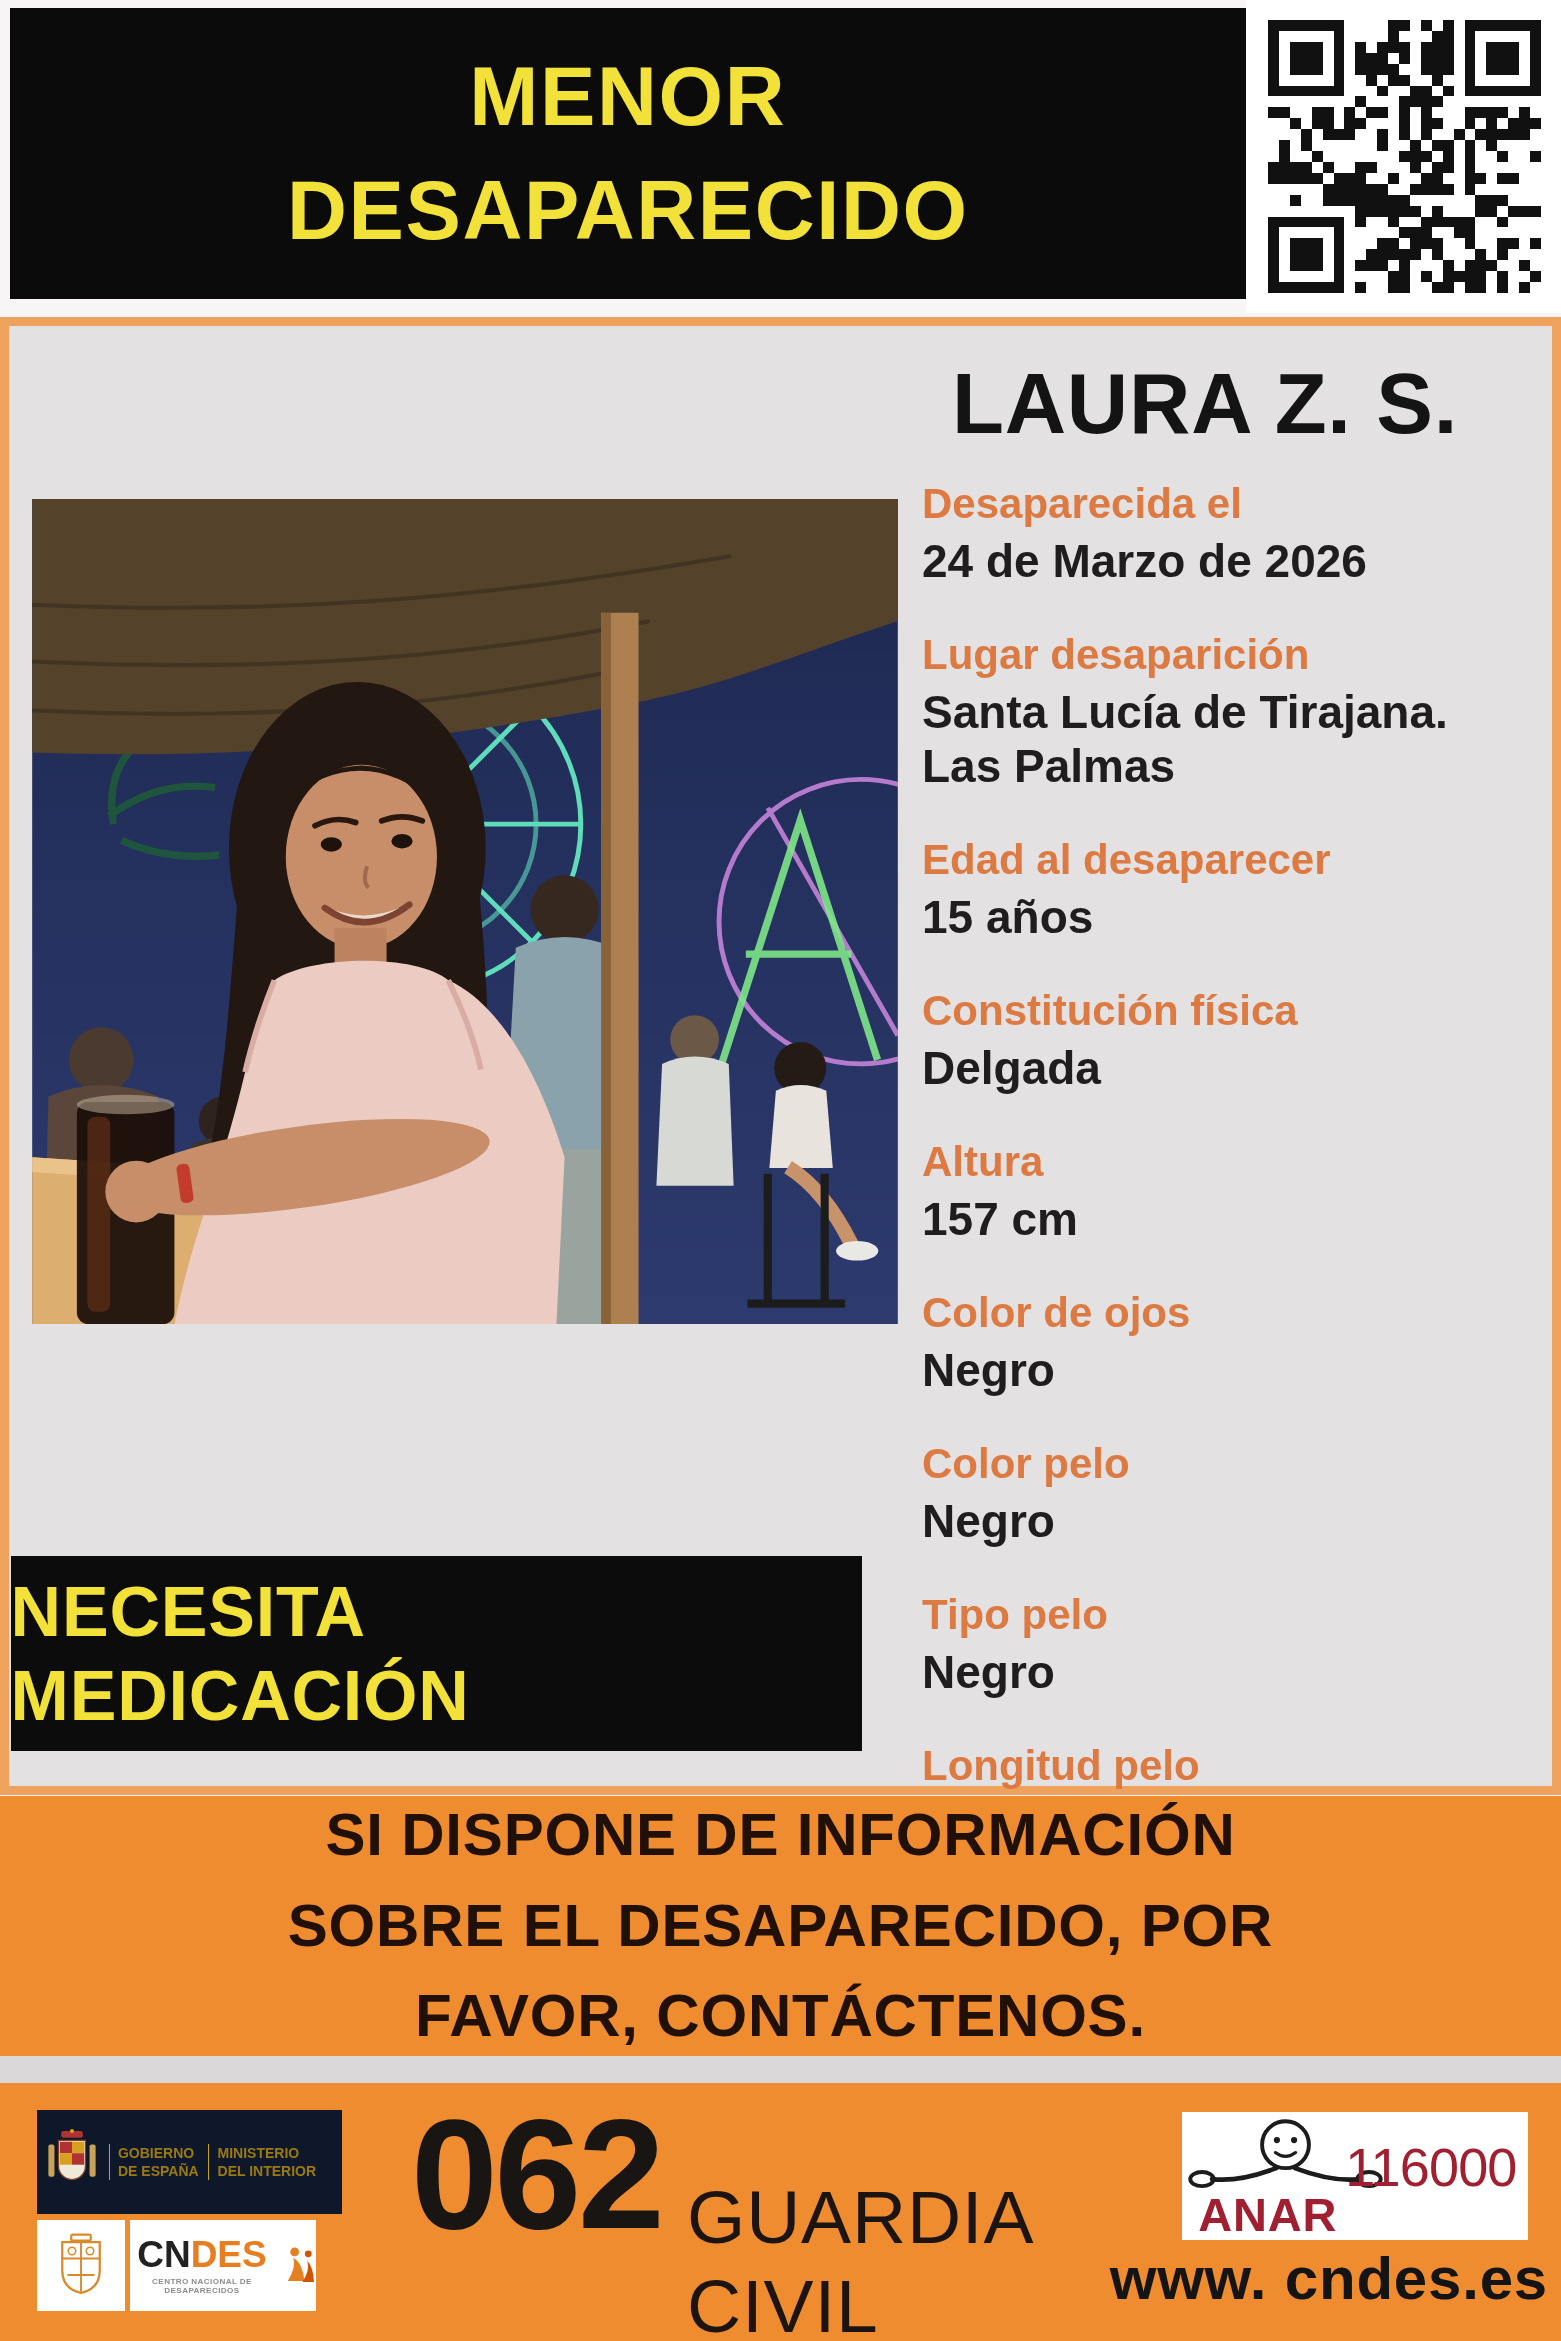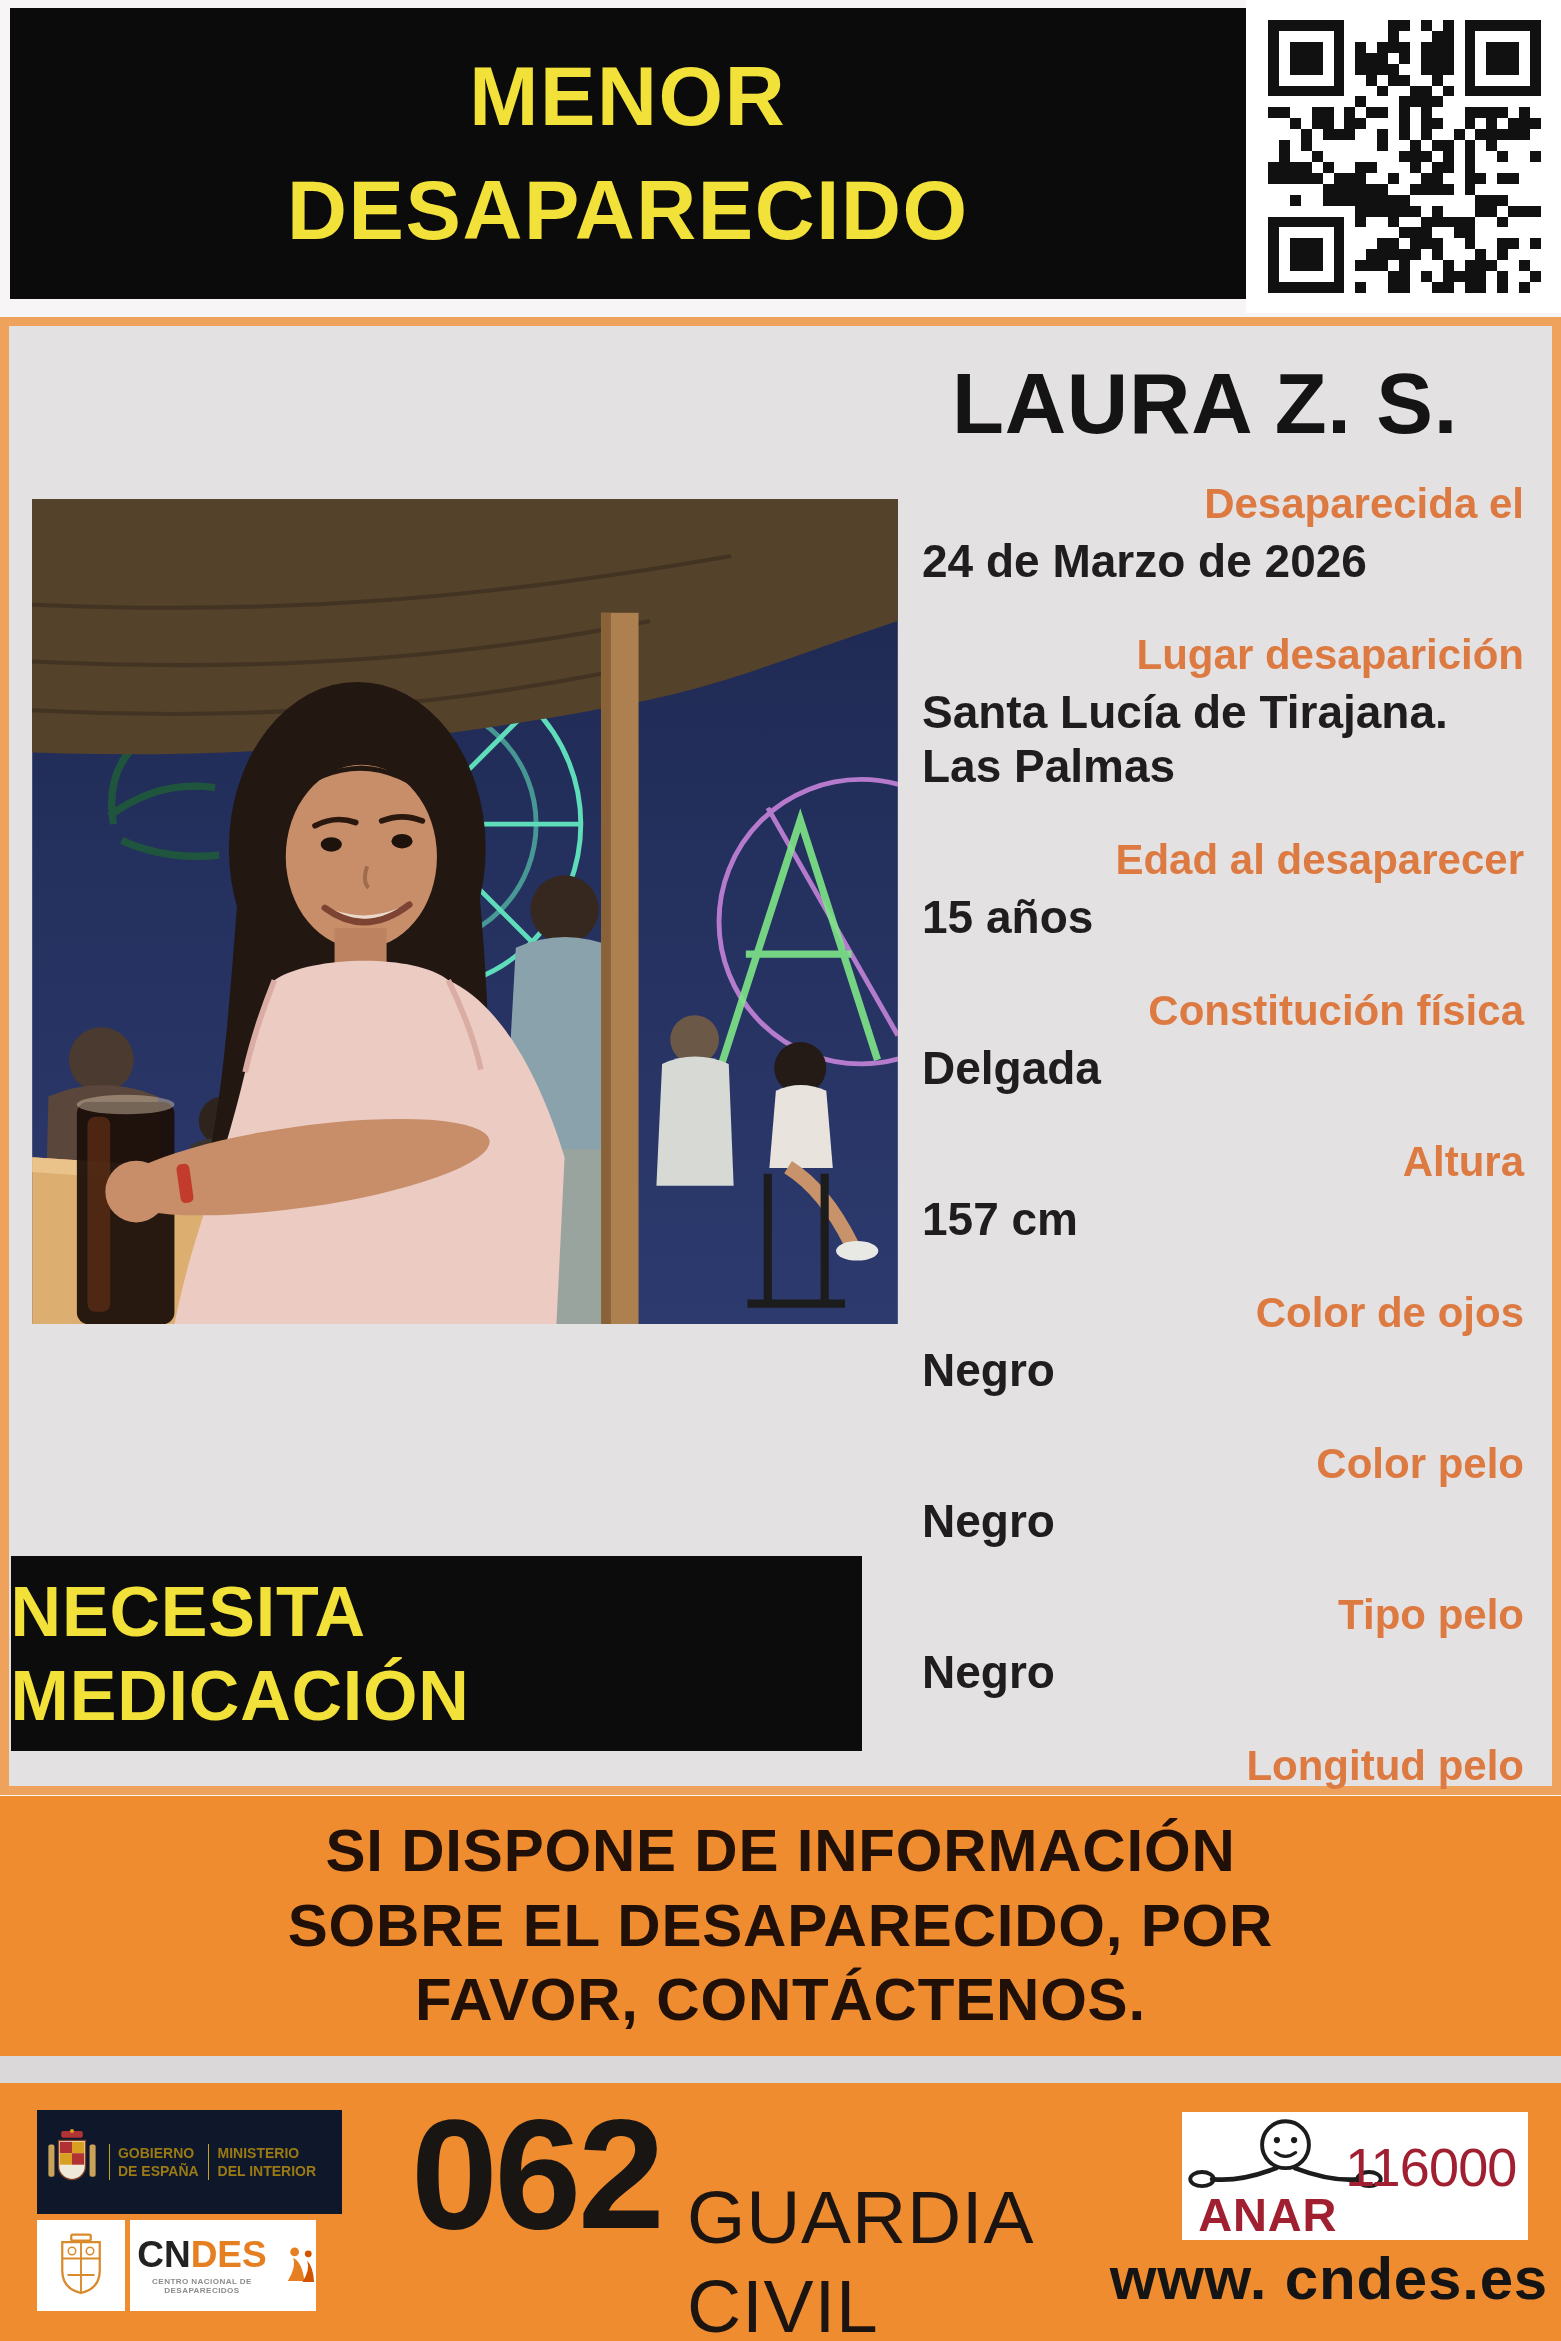--- a/index.html
+++ b/index.html
@@ -16,29 +16,29 @@
 
   
   .panel{position:absolute;left:0;top:317px;width:1561px;height:1478px;background:#e3e1e2;
          border:9.8px solid #eea25c;box-sizing:border-box;}
   .person-name{position:absolute;left:895px;top:29px;width:602px;margin:0;text-align:center;
                font-size:85px;font-weight:bold;color:#141414;letter-spacing:0.8px;}
   .photo{position:absolute;left:23px;top:173px;width:866px;height:825px;}
   .photo svg{width:100%;height:100%;display:block;}
   .fields{position:absolute;left:913px;top:155px;width:602px;display:flex;flex-direction:column;}
   .field{margin-bottom:44px;}
-  .field-label{color:#dd7a42;font-weight:bold;font-size:42px;line-height:1.1;text-align:right;}
+  .field-label{color:#dd7a42;font-weight:bold;font-size:42px;line-height:1.1;}
   .field-value{color:#1f1d1e;font-weight:bold;font-size:46px;line-height:1.18;margin-top:6.5px;white-space:pre-line;}
   .medbox{position:absolute;left:1.6px;top:1230px;width:851px;height:195px;background:#0c0c0c;
           display:flex;flex-direction:column;align-items:flex-start;justify-content:center;}
   .medbox .line{color:#f2e138;font-size:70px;font-weight:bold;line-height:1.2;letter-spacing:0.8px;}
 
   
   .contact{position:absolute;left:0;top:1796px;width:1561px;height:260px;background:#ef8c30;
-           display:flex;flex-direction:column;align-items:center;justify-content:center;}
+           display:flex;flex-direction:column;align-items:center;justify-content:center;gap:16px;}
   .contact .line{color:#201008;font-size:60px;font-weight:bold;line-height:1.24;letter-spacing:0.8px;}
 
   .divider{position:absolute;left:0;top:2056px;width:1561px;height:28px;background:#dad8d9;}
 
   
   .footer{position:absolute;left:0;top:2083px;width:1561px;height:259px;background:#ef8c30;}
   .gov-box{position:absolute;left:37px;top:27px;width:305px;height:104px;background:#0f172a;
            display:flex;align-items:center;gap:9.8px;padding:0 8.1px;box-sizing:border-box;}
   .gov-text{font-size:14px;font-weight:bold;color:#9a7a14;white-space:pre-line;line-height:1.3;
             border-left:1.6px solid #c5a41d;padding-left:8.1px;}

